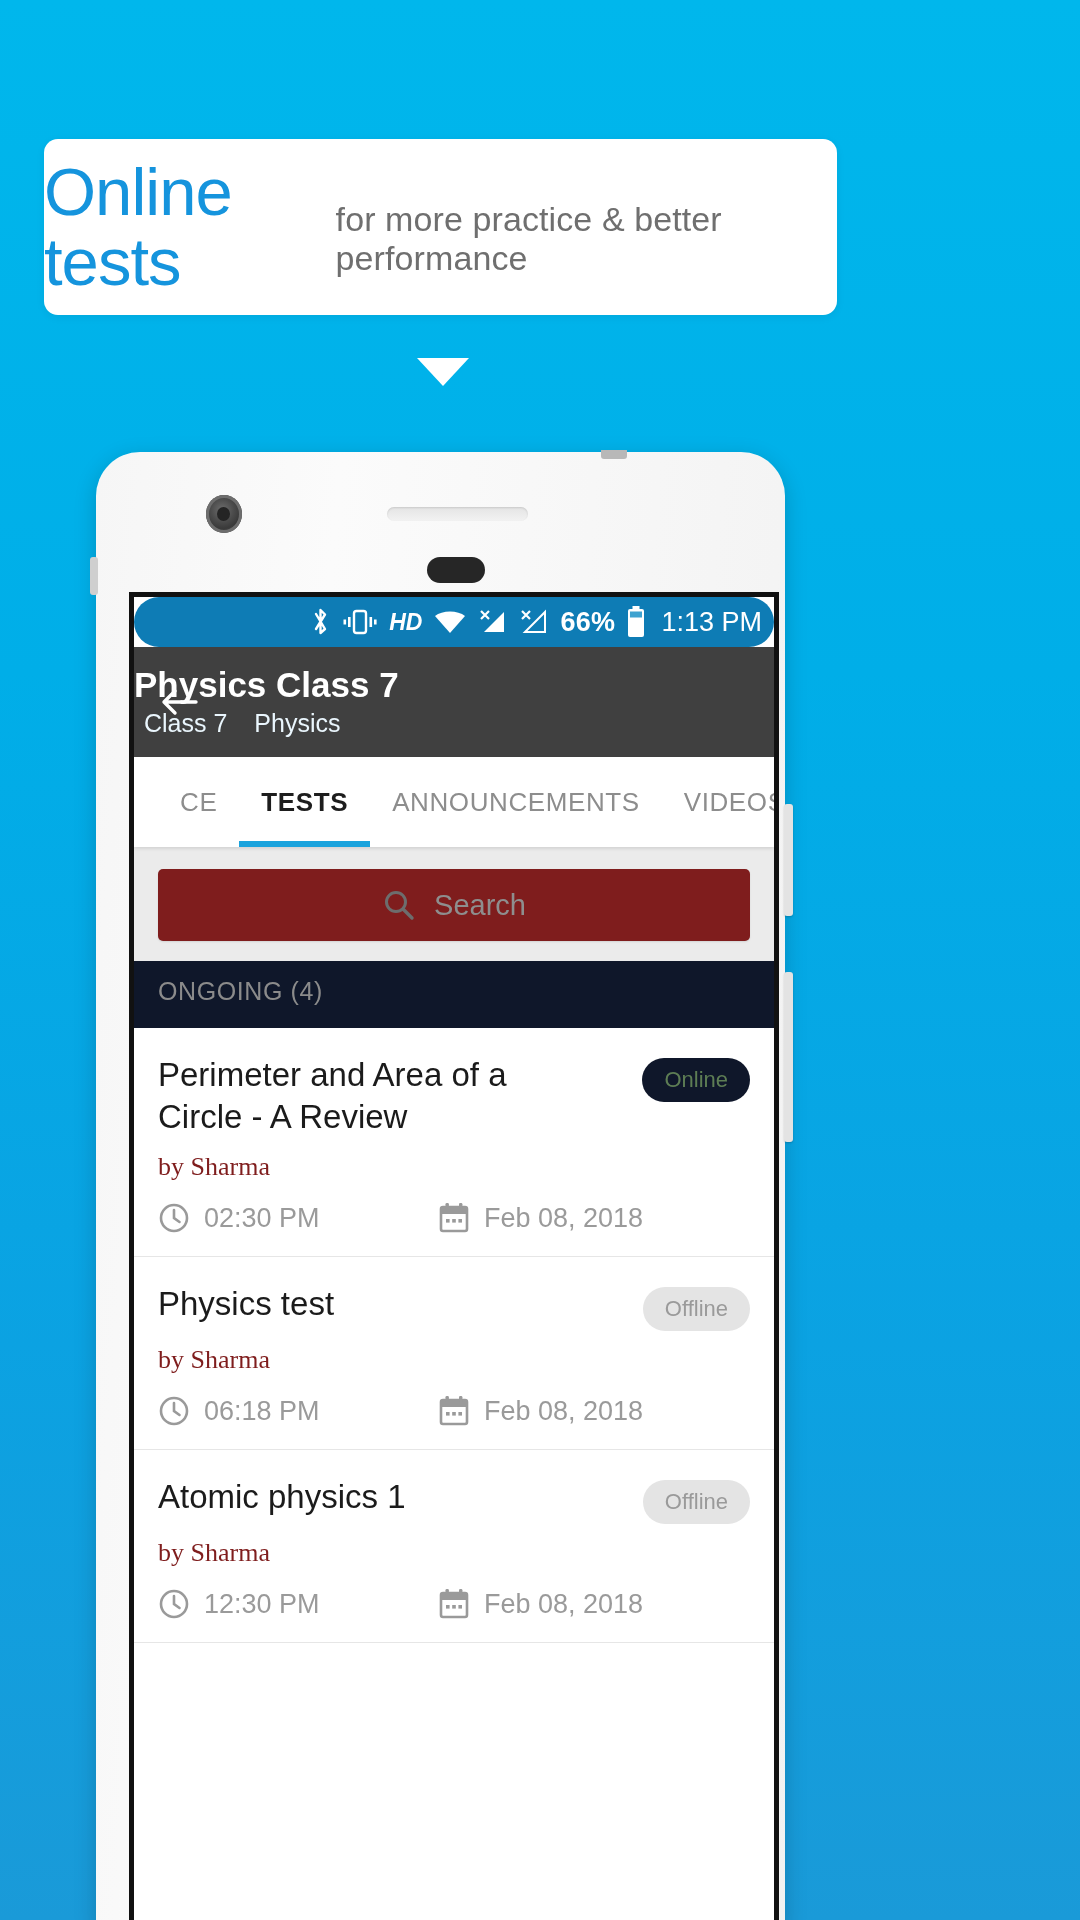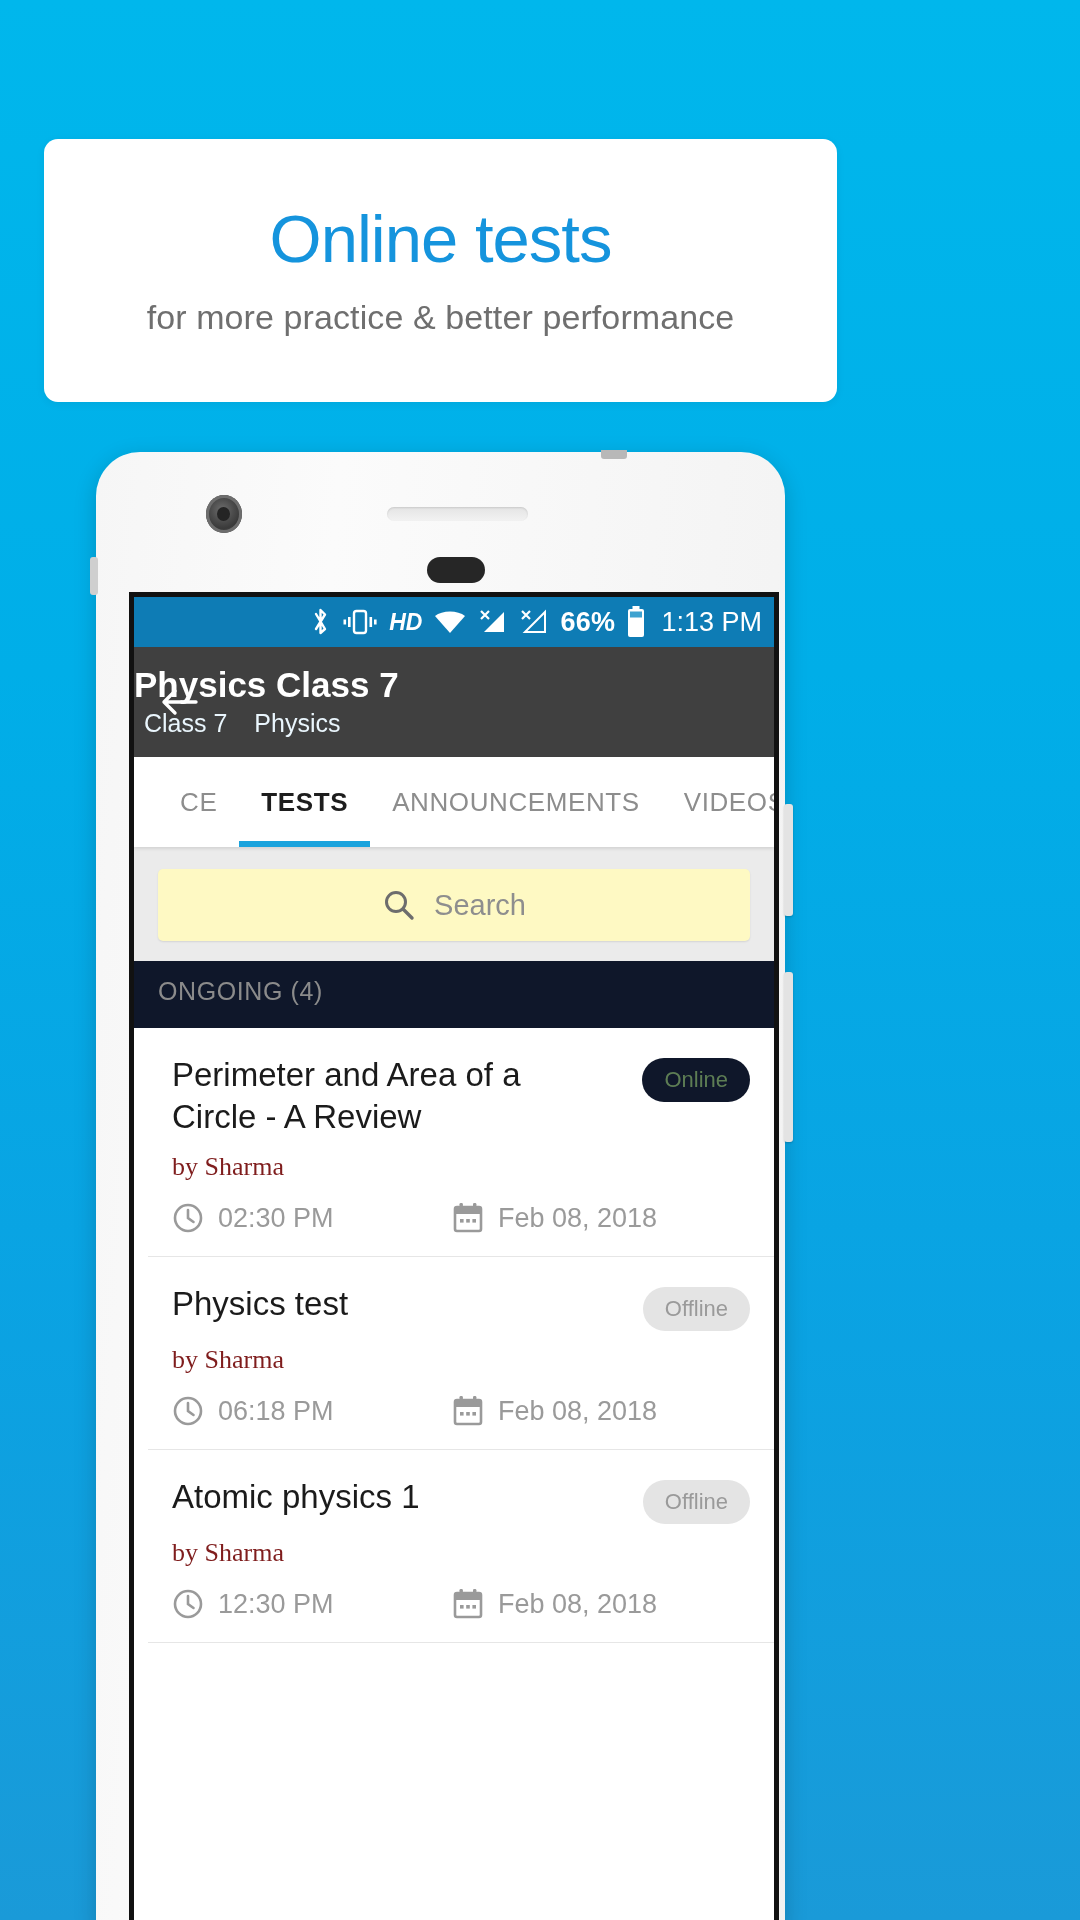--- a/index.html
+++ b/index.html
@@ -5,24 +5,24 @@
   * { margin:0; padding:0; box-sizing:border-box; }
   html, body { width:1080px; height:1920px; overflow:hidden; }
   body {
     font-family: "Liberation Sans", sans-serif;
     background: linear-gradient(180deg,#00b7ec 0%,#00aee8 35%,#0ba2e2 70%,#1a9ad8 100%);
     position:relative;
   }
 
   
   .callout {
-    position:absolute; left:44px; top:139px; width:793px; height:263px;
+    position:absolute; left:44px; top:139px; width:793px; height:176px;
     background:#ffffff; border-radius:14px;
     box-shadow:0 2px 10px rgba(0,0,0,0.06);
-    display:flex; flex-direction:column; align-items:center; justify-content:center;
+    display:flex; flex-direction:row; align-items:center; justify-content:center;
   }
   .callout-title {
     font-size:67px; color:#1594dd; font-weight:400; letter-spacing:-1px;
     line-height:1.05;
   }
   .callout-sub {
     font-size:34px; color:#6f6f6f; font-weight:400; margin-top:24px;
     letter-spacing:0.1px;
   }
   .callout-tail {
@@ -80,21 +80,21 @@
   
   .screen {
     position:absolute; left:33px; top:140px; width:650px; height:1340px;
     background:#ffffff; overflow:hidden;
     border-left:5px solid #111; border-top:5px solid #111; border-right:5px solid #111;
   }
 
   
   .statusbar {
     height:50px; background:#0e7cb5; display:flex; align-items:center;
-    justify-content:flex-end; padding:0 12px; gap:11px;
+    justify-content:flex-end; padding:0 12px; gap:11px;border-radius:25px;
   }
   .sb-icon { display:flex; align-items:center; }
   .sb-text { color:#fff; font-size:27px; font-weight:700; letter-spacing:0.3px; }
   .sb-time { color:#fff; font-size:27px; font-weight:400; margin-left:4px; }
   .hd-text { color:#fff; font-size:23px; font-weight:700; font-style:italic; }
 
   
   .appbar {
     background:#404040; height:110px; position:relative;
     display:flex; flex-direction:column; align-items:flex-start; justify-content:center;
@@ -120,34 +120,34 @@
     position:relative; white-space:nowrap; cursor:pointer;
   }
   .tab.active { color:#1d1d1d; font-weight:700; }
   .tab.active::after{
     content:""; position:absolute; left:0; right:0; bottom:0; height:6px; background:#1aa3dd;
   }
 
   
   .search-wrap { background:#ebebeb; padding:22px 24px 20px 24px; }
   .search-box {
-    background:#fef9c3; border-radius:5px; height:72px;
+    background:#7f1d1d; border-radius:5px; height:72px;
     display:flex; align-items:center; justify-content:center; gap:18px;
     box-shadow:0 1px 2px rgba(0,0,0,0.10);
   }
   .search-ph { color:#8e8e8e; font-size:29px; }
 
   
   .section-head {
     background:#0f172a; padding:16px 24px 22px 24px;
     color:#8b8b8b; font-size:25px; letter-spacing:0.6px;
   }
 
   
-  .list { background:#fff;margin-left:14px; }
+  .list { background:#fff; }
   .card {
     border-bottom:1px solid #e6e6e6; padding:26px 24px 22px 24px; position:relative;
     cursor:pointer;
   }
   .card-top { display:flex; align-items:flex-start; justify-content:space-between; gap:16px; }
   .card-title { font-size:33px; color:#1b1b1b; line-height:1.28; max-width:430px; }
   .badge {
     flex:none; font-size:22px; padding:9px 22px; border-radius:22px; white-space:nowrap;
     margin-top:4px;
   }

